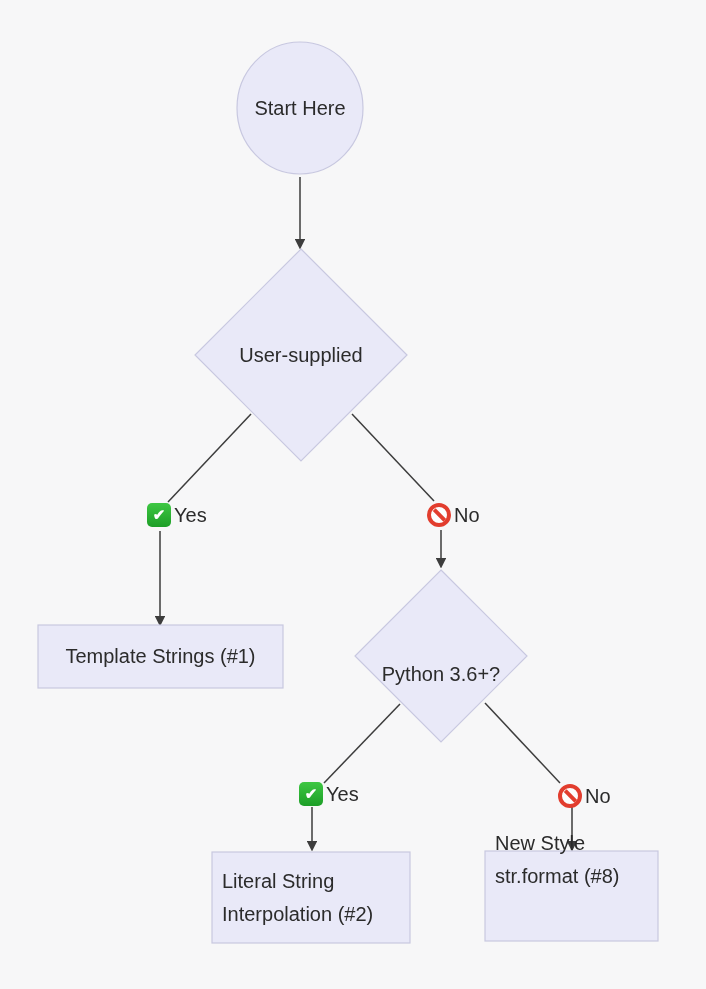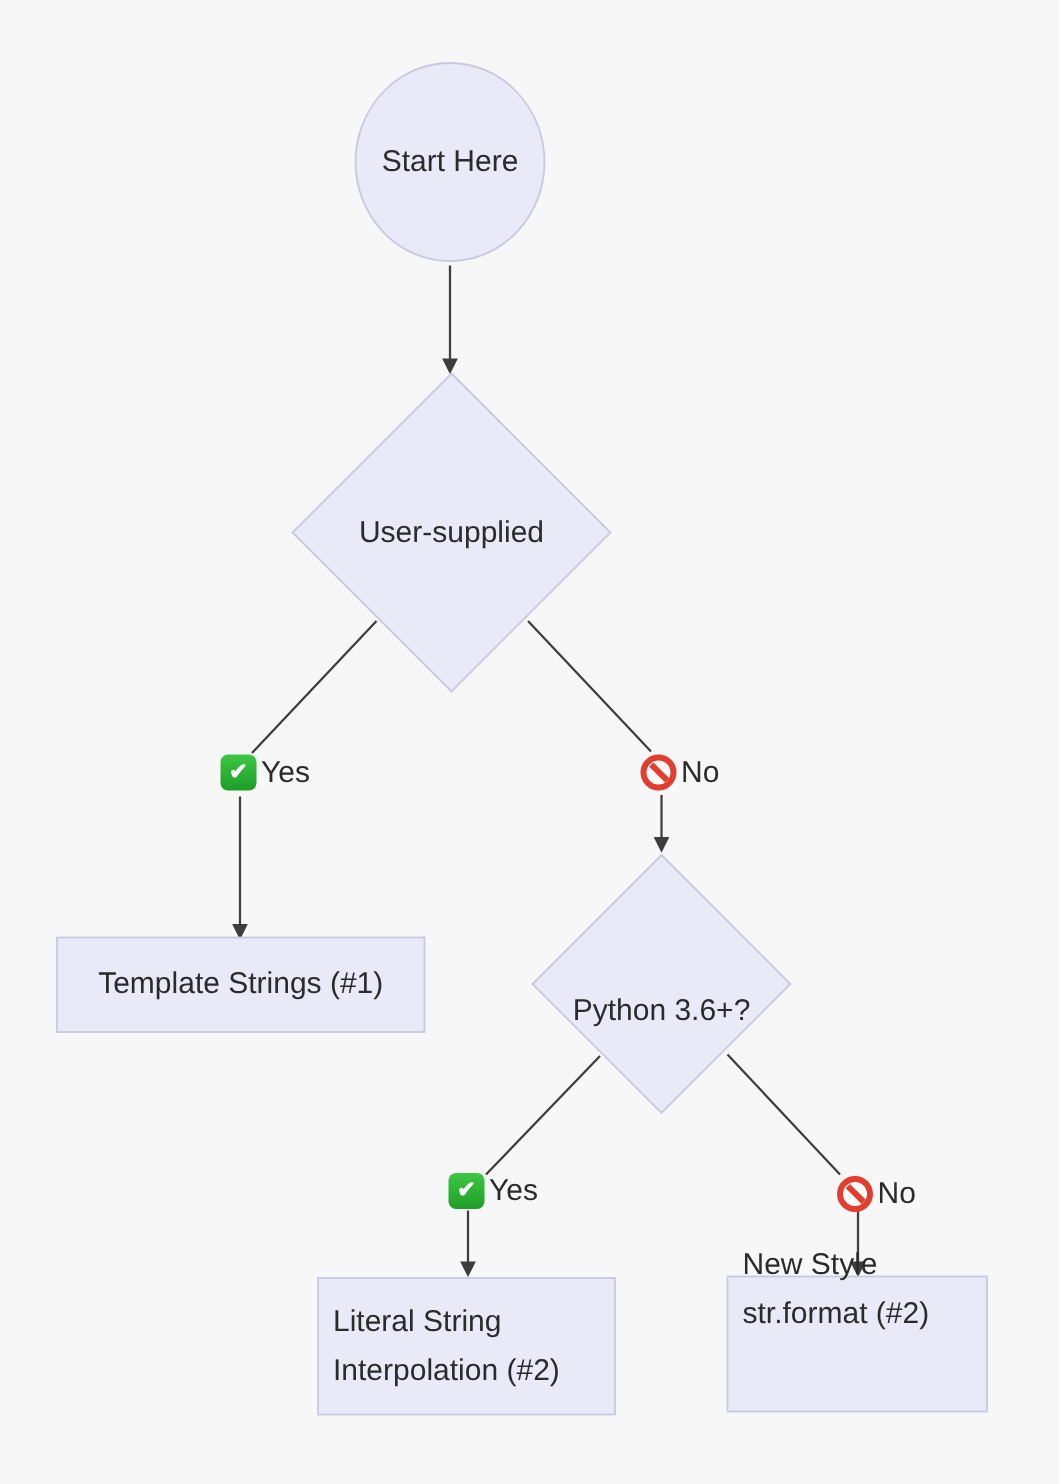--- a/index.html
+++ b/index.html
@@ -131,21 +131,21 @@
 
   <div class="label" style="left:355px; top:588px; width:172px; height:172px;">Python 3.6+?</div>
 
   <div class="label left-align" style="left:212px; top:852px; width:198px; height:91px;">
     <div>Literal String</div>
     <div>Interpolation (#2)</div>
   </div>
 
   <div class="label left-align" style="left:485px; top:815px; width:173px; height:90px;">
     <div>New Style</div>
-    <div>str.format (#2)</div>
+    <div>str.format (#8)</div>
   </div>
 
   <div class="edge-label" style="left:147px; top:503px;">
     <span class="icon check">
       <span>✔</span>
     </span>
     <span>Yes</span>
   </div>
 
   <div class="edge-label" style="left:427px; top:503px;">

